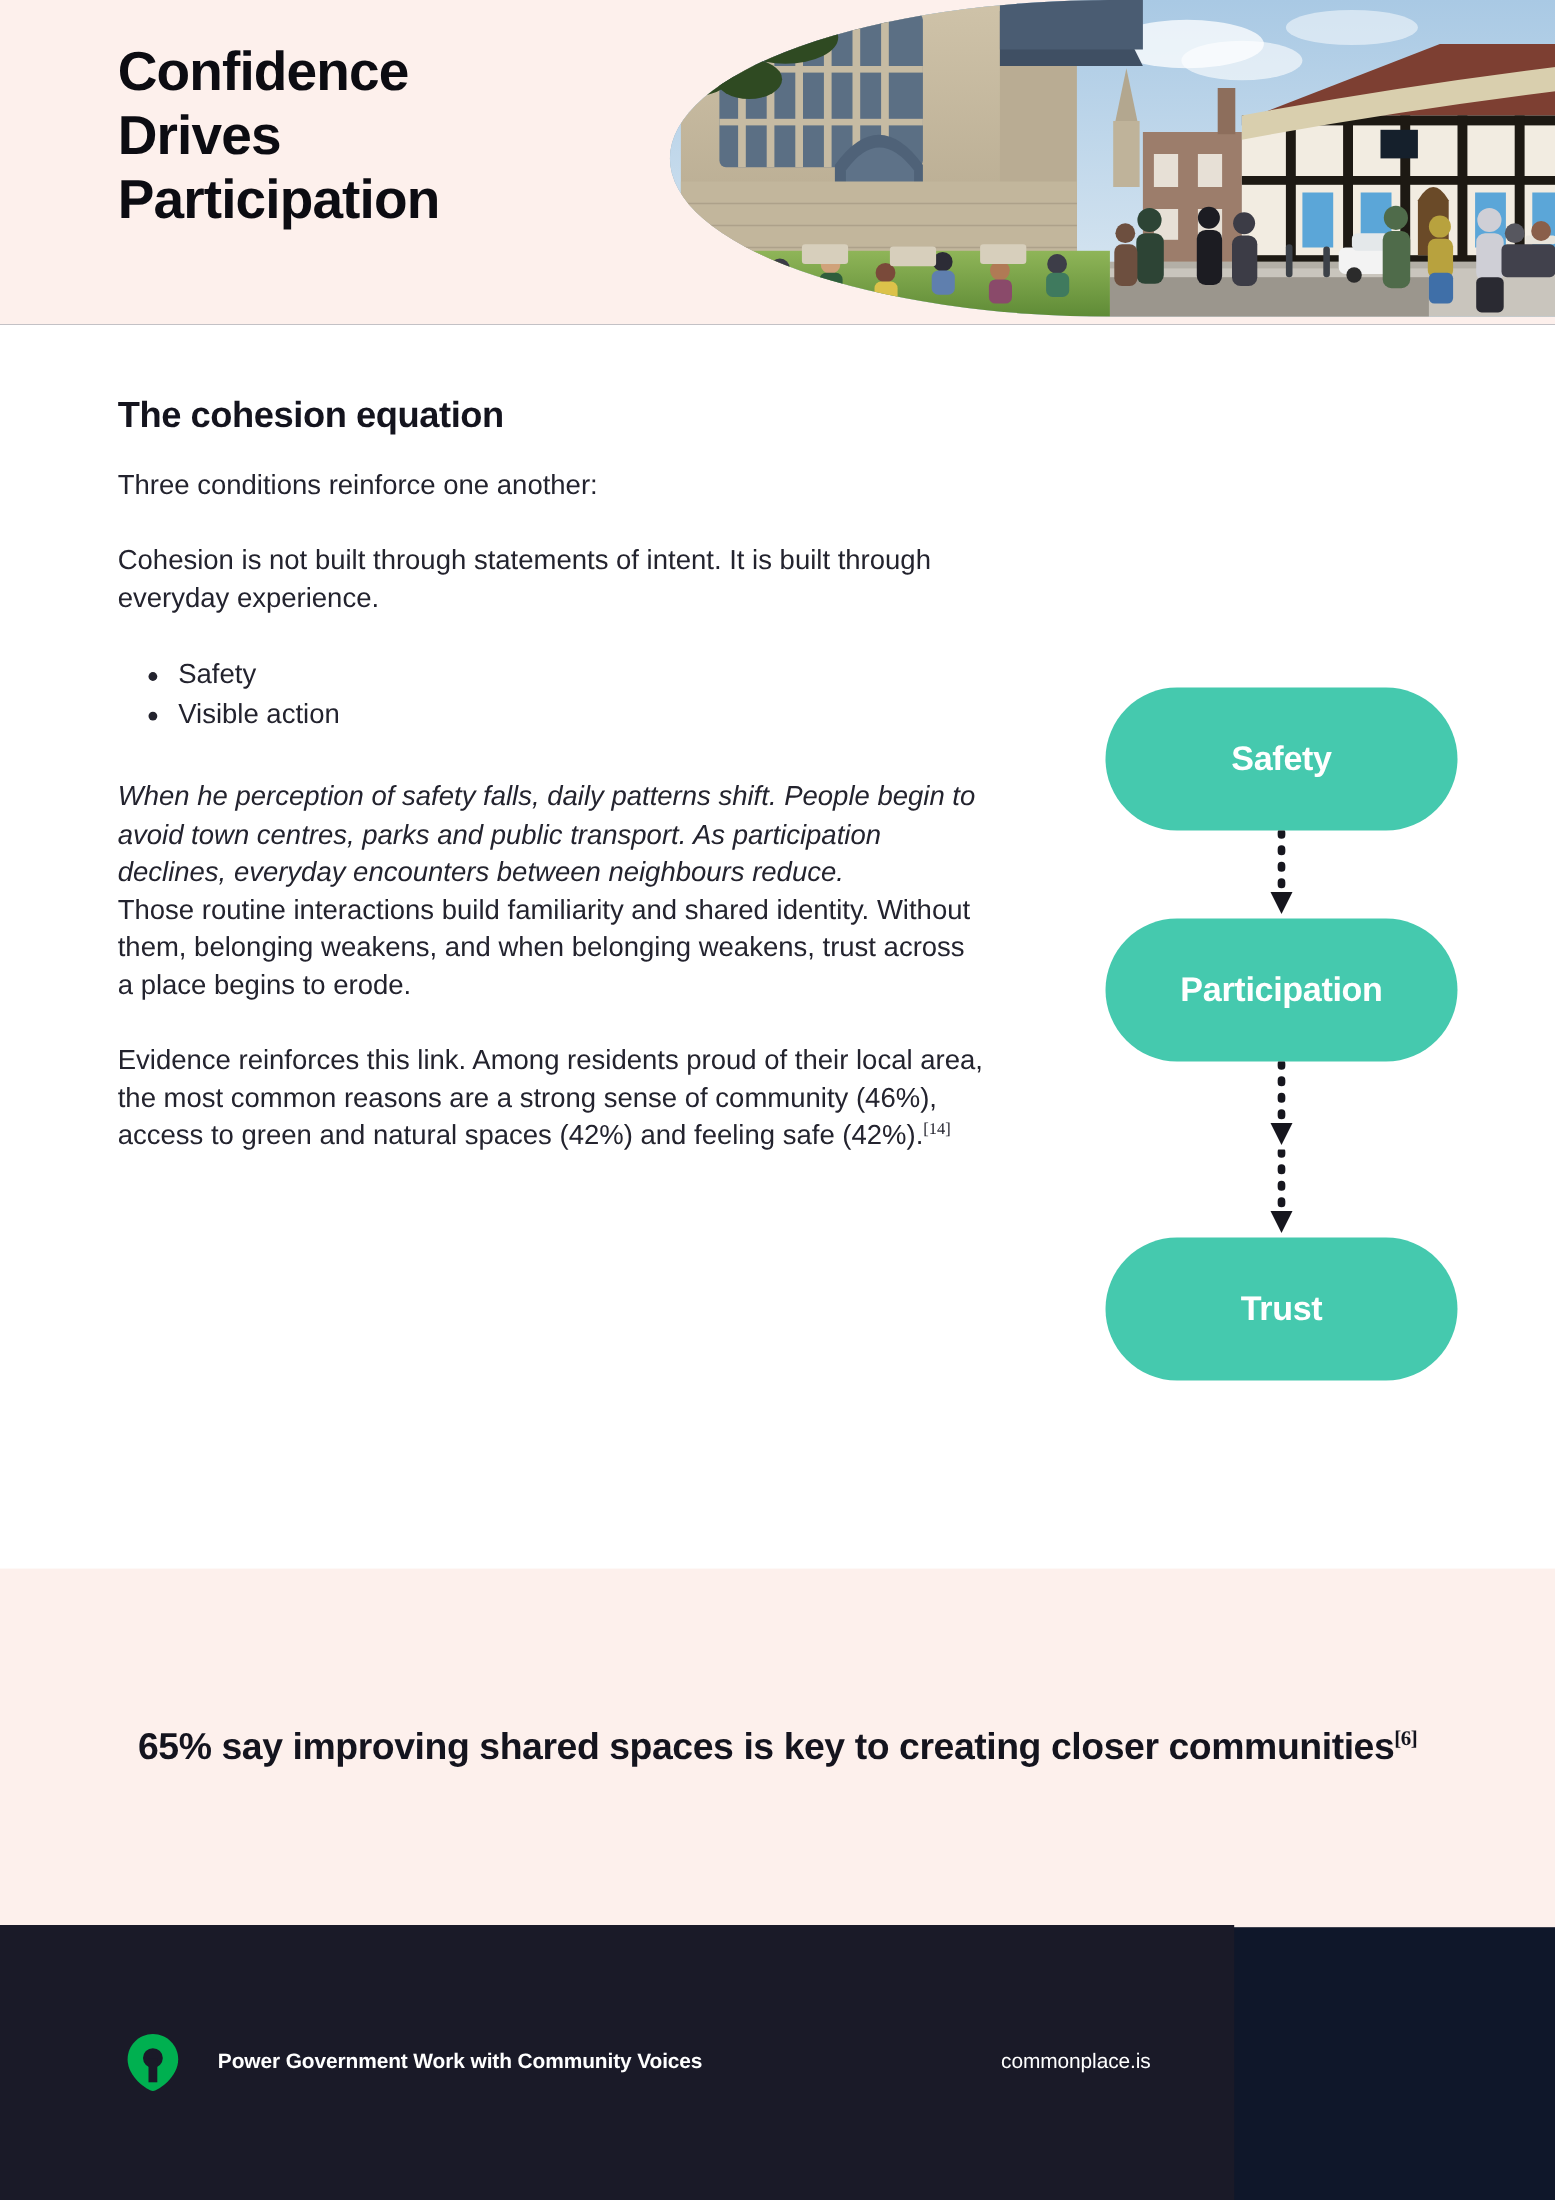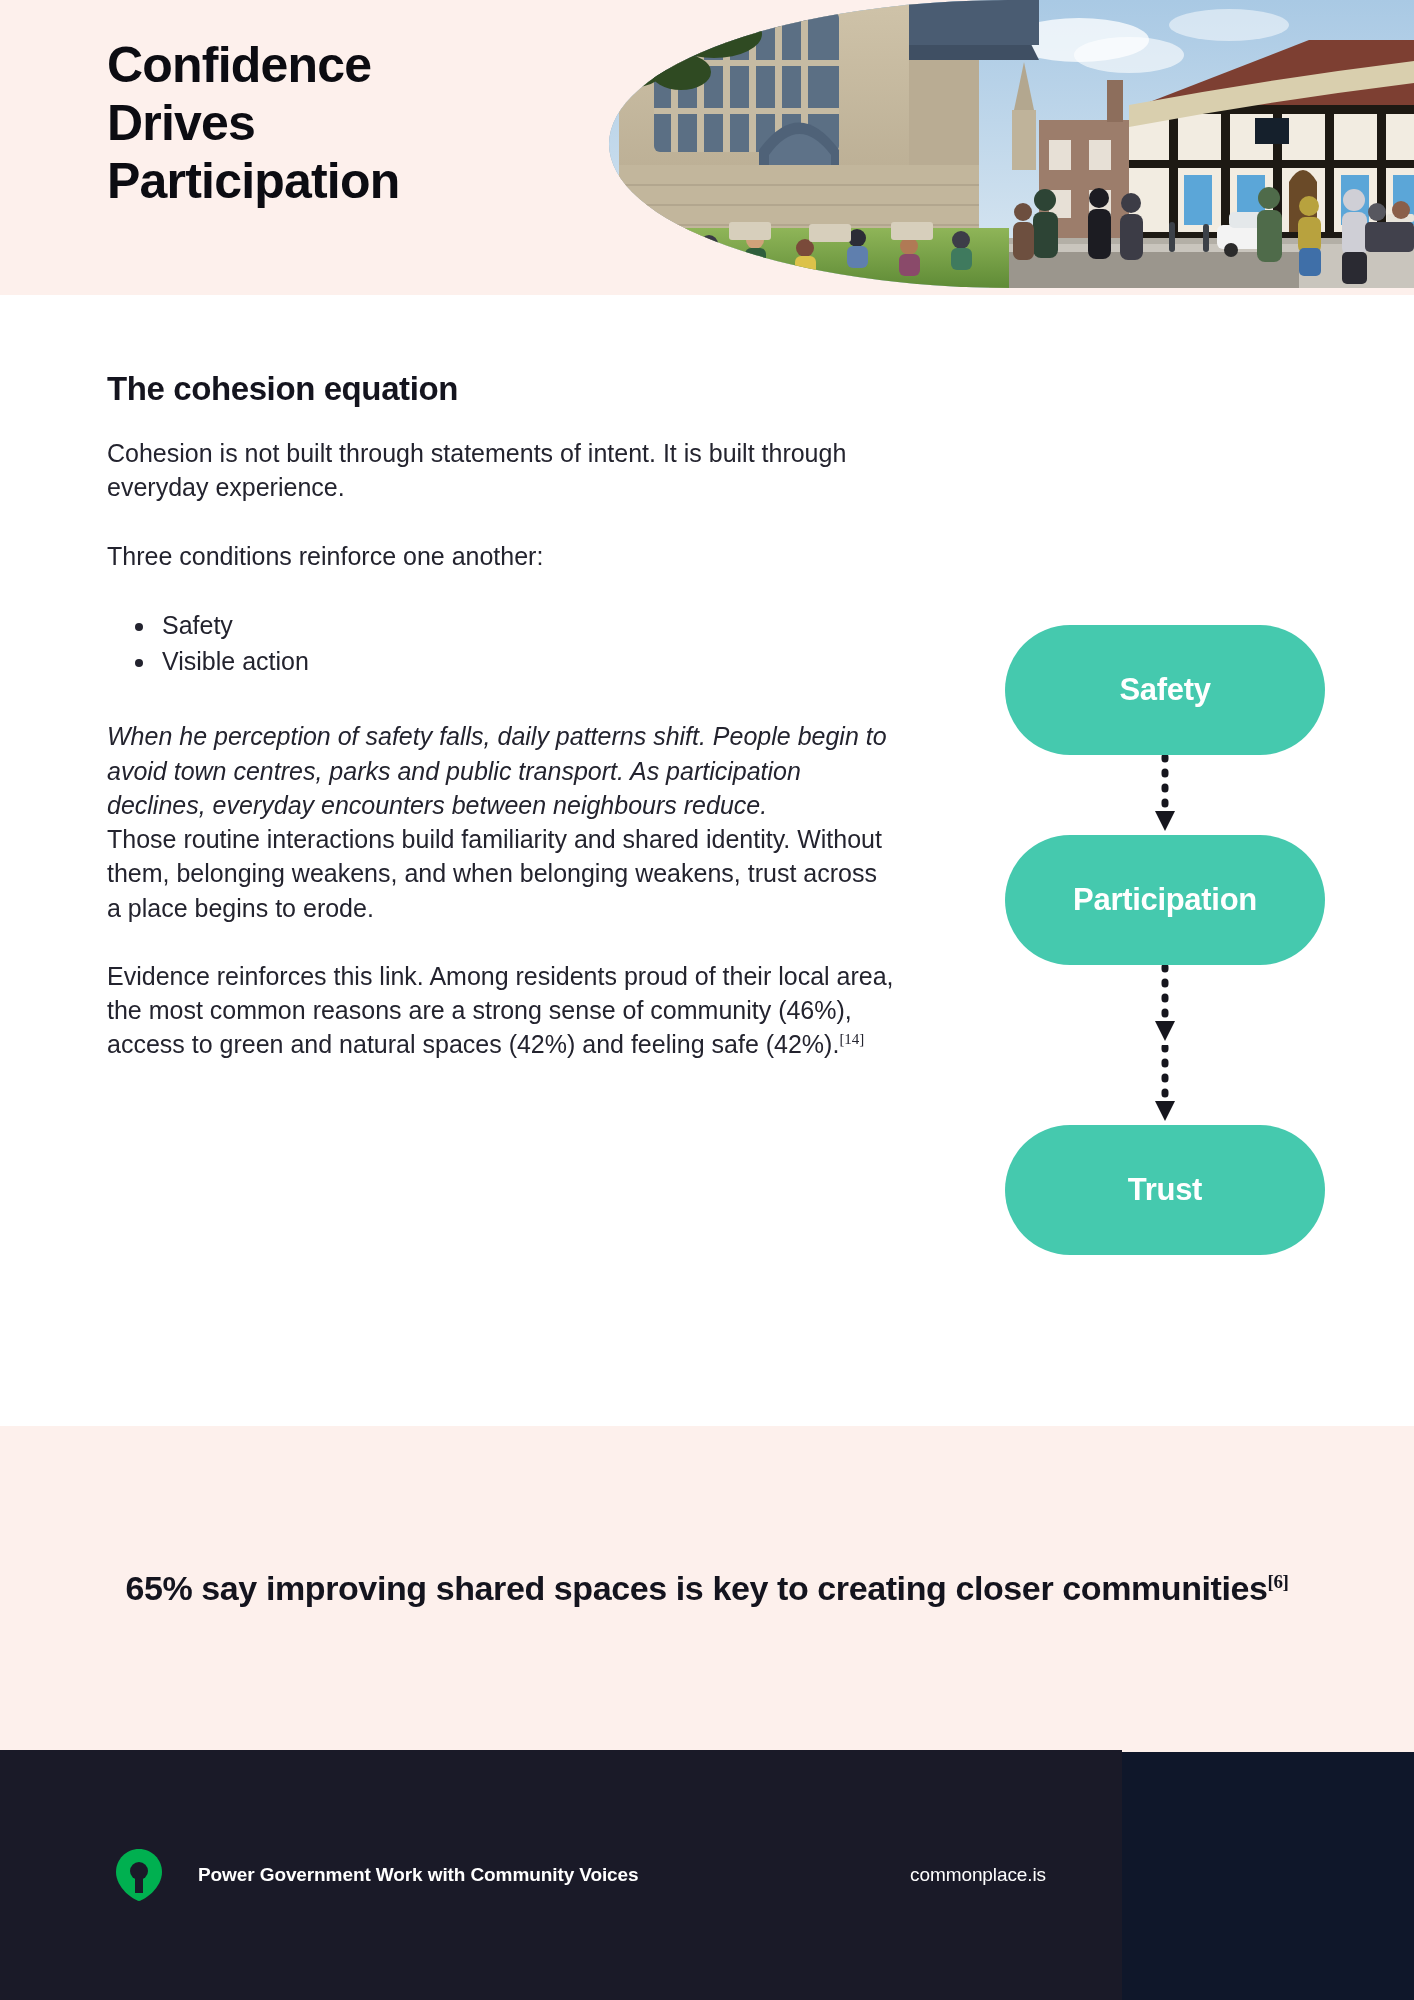--- a/index.html
+++ b/index.html
@@ -44,21 +44,21 @@
 
   
   .main {
     position:relative;
     background:#ffffff;
     padding:0;
     height:1170px;
   }
   .content-col {
     position:absolute;
-    left:107px; top:75px;
+    left:107px; top:63px;
     width:790px;
   }
   .section-head {
     font-size:33px;
     font-weight:bold;
     letter-spacing:-0.4px;
     color:#14141e;
     margin-bottom:28px;
   }
   .para {
@@ -366,23 +366,23 @@
         </g>
       </svg>
     </div>
   </header>
 
   <main class="main">
 
     <div class="content-col">
       <h2 class="section-head">The cohesion equation</h2>
 
+      <p class="para">Three conditions reinforce one another:</p>
+
       <p class="para">Cohesion is not built through statements of intent. It is built through everyday experience.</p>
-
-      <p class="para">Three conditions reinforce one another:</p>
 
       <ul class="bullets">
         <li>Safety</li>
         <li>Visible action</li>
       </ul>
 
       <p class="para tight">When he perception of safety falls, daily patterns shift. People begin to avoid town centres, parks and public transport. As participation declines, everyday encounters between neighbours reduce.</p>
 
       <p class="para">Those routine interactions build familiarity and shared identity. Without them, belonging weakens, and when belonging weakens, trust across a place begins to erode.</p>
 

